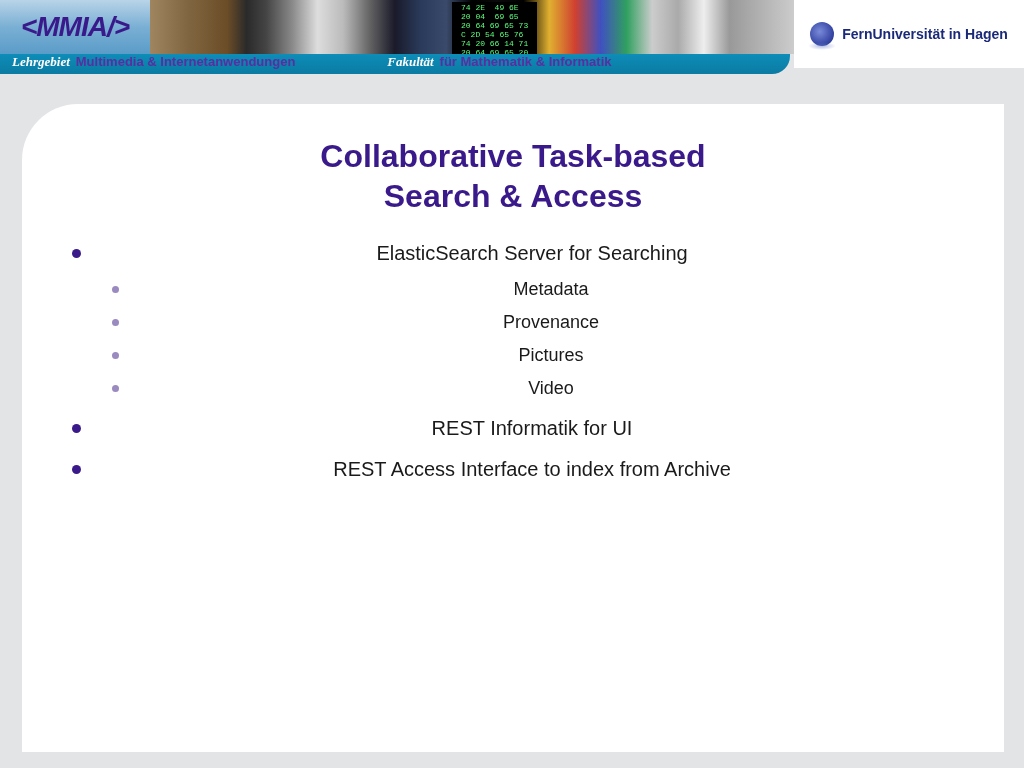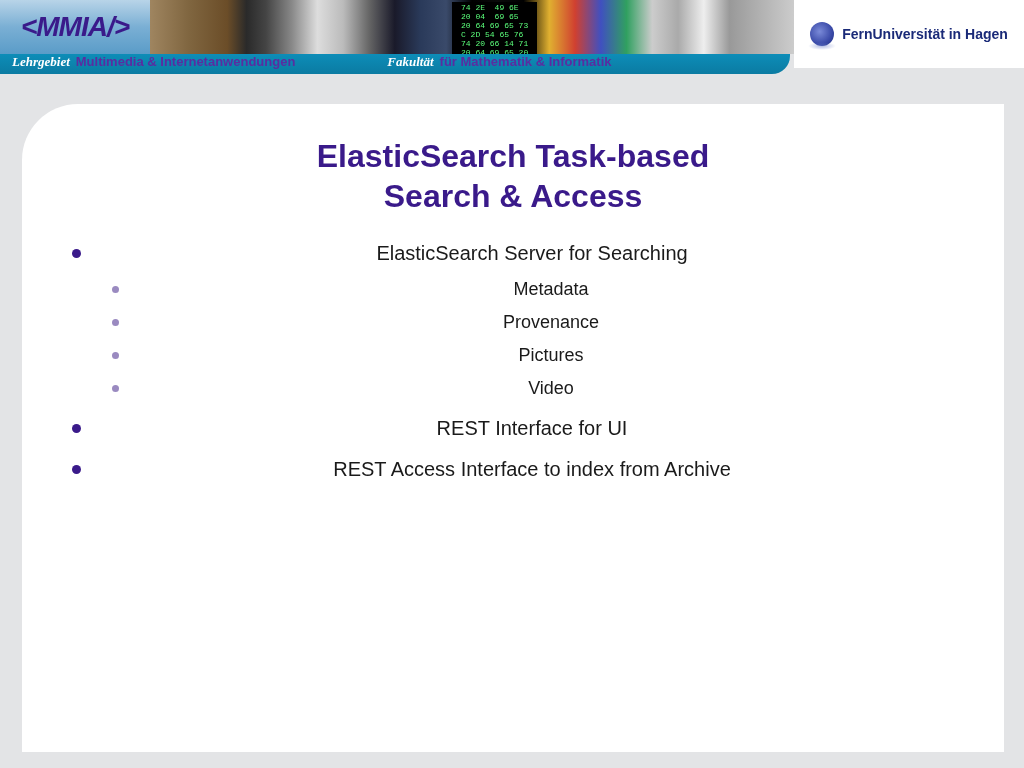--- a/index.html
+++ b/index.html
@@ -214,28 +214,28 @@
     <span class="lbl">Lehrgebiet</span>
     <span class="val">Multimedia &amp; Internetanwendungen</span>
     <span class="gap"></span>
     <span class="lbl">Fakultät</span>
     <span class="val">für Mathematik &amp; Informatik</span>
   </div>
 </div>
 
 <div class="slide-area">
   <div class="slide-title">
-    <span>ElasticSearch Task-based</span><br>
+    <span>Collaborative Task-based</span><br>
     <span>Search &amp; Access</span>
   </div>
   <div class="content">
     <ul class="level1" id="bullet-root">
         <li><span>ElasticSearch Server for Searching</span><ul class="level2">
             <li>Metadata</li>
             <li>Provenance</li>
             <li>Pictures</li>
             <li>Video</li>
           </ul></li>
-        <li><span>REST Interface for UI</span></li>
+        <li><span>REST Informatik for UI</span></li>
         <li><span>REST Access Interface to index from Archive</span></li>
       </ul>
   </div>
 </div>
 
 </body></html>

